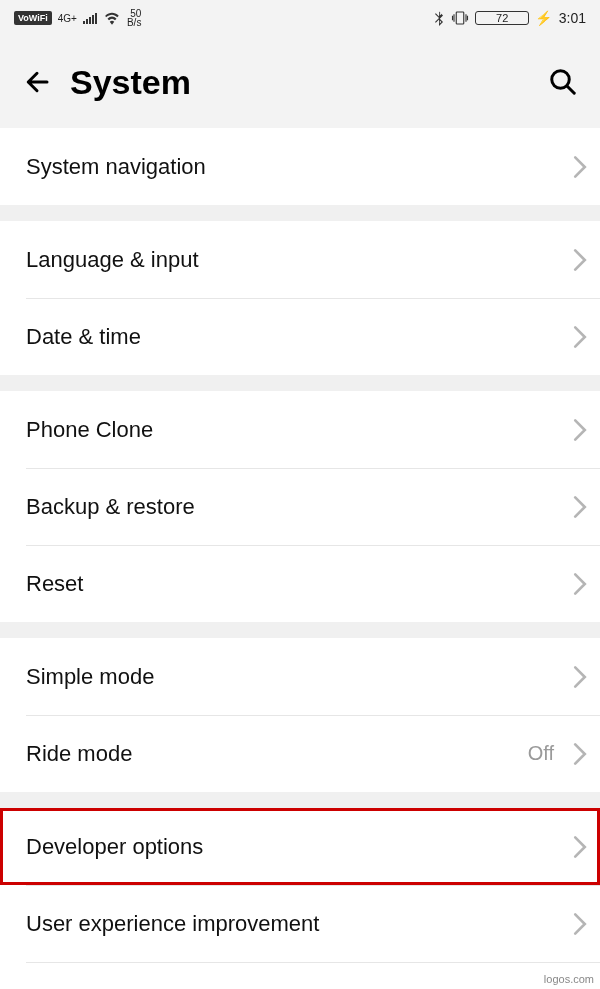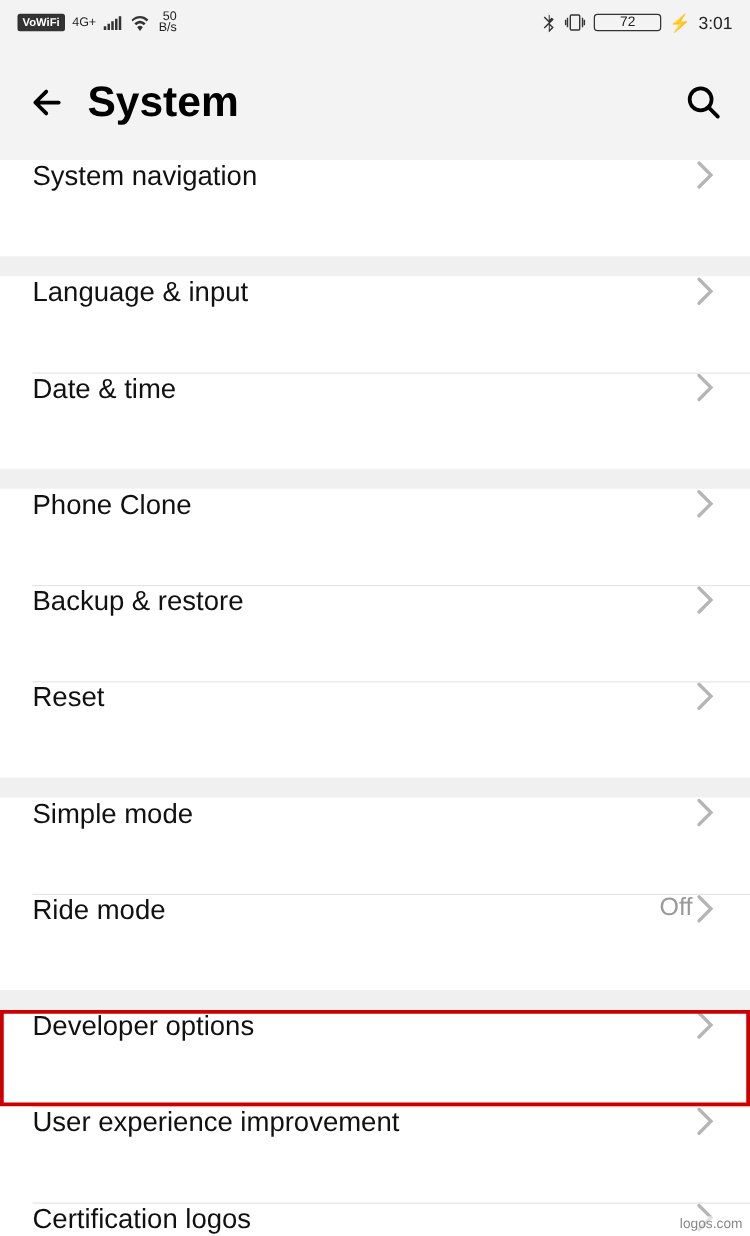--- a/index.html
+++ b/index.html
@@ -41,34 +41,34 @@
   }
   .appbar .title {
     font-size: 34px;
     font-weight: 700;
     margin-left: 18px;
     flex: 1;
   }
   .group { background: #fff; margin-bottom: 16px; }
   .row {
     display: flex;
-    align-items: flex-start;
+    align-items: center;
     min-height: 77px;
-    padding: 0 28px 0 26px;
+    padding: 0 12px 0 26px;
     position: relative;
   }
   .row + .row::before {
     content: "";
     position: absolute;
     left: 26px; right: 0; top: 0;
     height: 1px;
     background: #e6e6e6;
   }
   .row .label { font-size: 22px; flex: 1; color: #111; }
-  .row .value { font-size: 20px; color: #9a9a9a; margin-right: 2px; }
+  .row .value { font-size: 20px; color: #9a9a9a; margin-right: 18px; }
   .chevron { flex: 0 0 auto; color: #b5b5b5; }
   .highlight {
     outline: 3px solid #cc0000;
     outline-offset: -3px;
     position: relative;
     z-index: 5;
   }
   .watermark {
     position: absolute;
     right: 4px; bottom: 4px;

